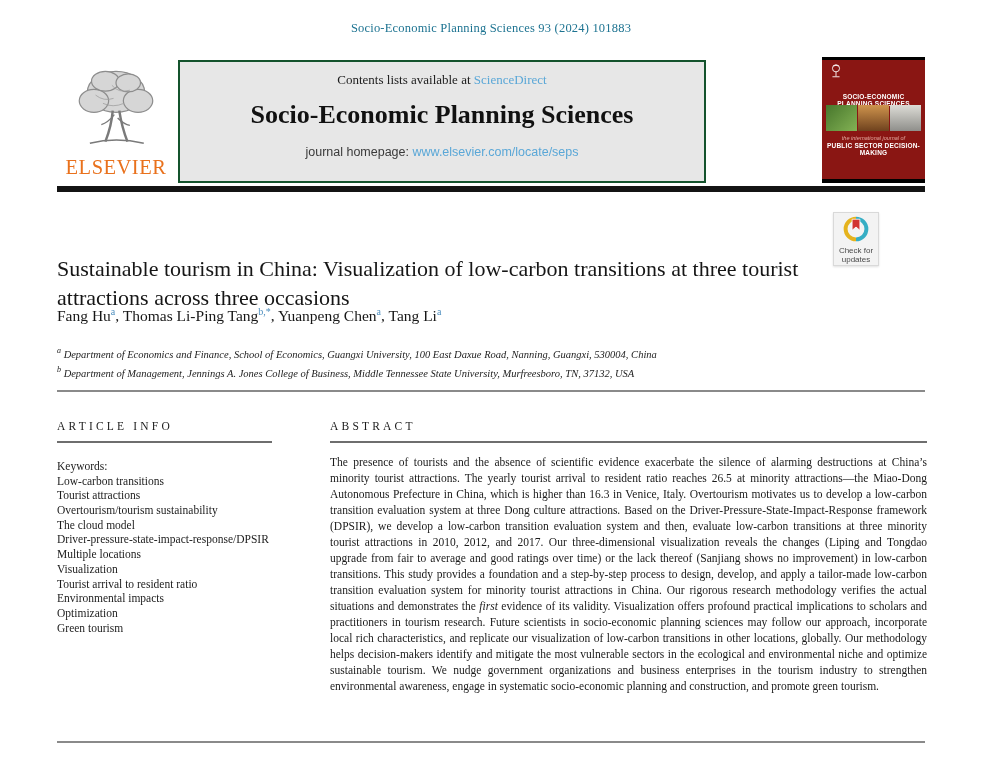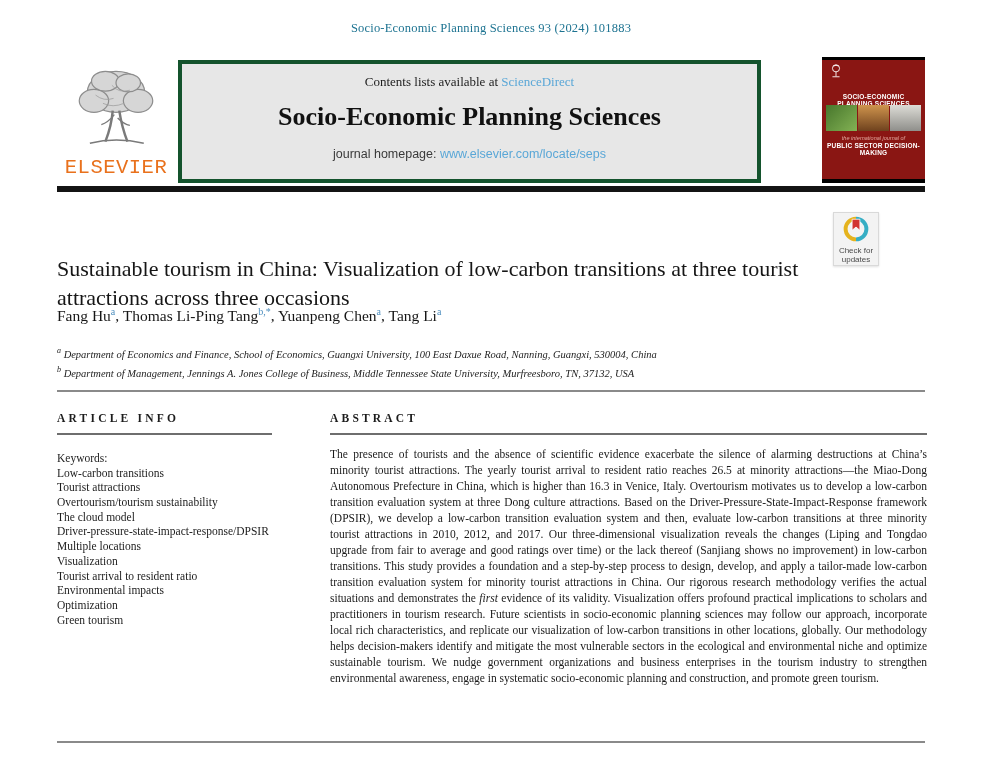--- a/index.html
+++ b/index.html
@@ -10,24 +10,24 @@
     margin:0 auto;
   }
   .citation {
     position:absolute; top:21px; left:0; right:0; text-align:center;
     font-size:12.5px; color:#1d7391; letter-spacing:0.2px;
   }
   
   .header { position:absolute; left:57px; top:60px; width:868px; height:123px; }
   .logo { position:absolute; left:0; top:0; width:118px; height:123px; text-align:center; }
   .logo svg.tree { width:98px; height:94px; display:block; margin:2px auto 0; }
-  .logo-text { color:#e9711c; font-size:20.5px; letter-spacing:0.5px; margin-top:0; font-family:Liberation Mono, monospace; }
+  .logo-text { color:#e9711c; font-size:20.5px; letter-spacing:0.5px; margin-top:0; font-family:Liberation Serif, serif; }
   .banner {
-    position:absolute; left:121px; top:0; width:583px; height:123px;
-    background:#e7e7e7; border:4px solid #14532d; text-align:center;
+    position:absolute; left:121px; top:0; width:528px; height:123px;
+    background:#e7e7e7; border:2px solid #14532d; text-align:center;
   }
   .contents-line { margin-top:10px; font-size:13px; color:#1c1c1c; }
   .journal-title { margin-top:12px; font-size:26px; font-weight:600; color:#111; }
   .homepage-line { margin-top:15px; font-family:"Liberation Sans", sans-serif; font-size:12.5px; color:#3a3a3a; }
   .link { color:#5aa7d7; text-decoration:none; cursor:pointer; }
   
   .cover {
     position:absolute; right:0; top:-3px; width:103px; height:126px;
     background:#8a1613; border-top:3px solid #000; border-bottom:4px solid #000;
     font-family:"Liberation Sans", sans-serif;
@@ -68,21 +68,21 @@
     position:absolute; left:57px; top:238px; width:760px;
     font-size:22px; font-weight:normal; line-height:29px; color:#161616;margin-top:16px;
   }
   .authors { position:absolute; left:57px; top:306px; font-size:15.5px; color:#161616; }
   .authors sup { color:#4e8fbf; font-size:10px; }
   .affiliations { position:absolute; left:57px; top:343px; font-size:10.5px; font-style:italic; line-height:15.5px; color:#222; }
   .affiliations sup { font-size:8px; font-style:italic; }
   
   .col-left  { position:absolute; left:57px;  top:412px; width:252px; }
   .col-right { position:absolute; left:330px; top:412px; width:597px; }
-  .section-heading { font-size:11.5px; font-weight:700; letter-spacing:3.2px; color:#1c1c1c; }
+  .section-heading { font-size:11.5px; font-weight:400; letter-spacing:3.2px; color:#1c1c1c;margin-top:8px; }
   .heading-rule { margin-top:9px; height:2px; background:#6e6e6e; }
   .rule-left { width:215px; }
   .rule-right { width:100%; }
   .keywords-label { margin-top:16px; font-size:11.5px; line-height:14.6px; }
   .keyword { font-size:11.5px; line-height:14.7px; }
   .abstract-text { margin-top:11px; font-size:11.5px; line-height:16px; text-align:justify; color:#1a1a1a; }
   .abstract-text .ital { font-style:italic; }
 </style>
 </head>
 <body>

